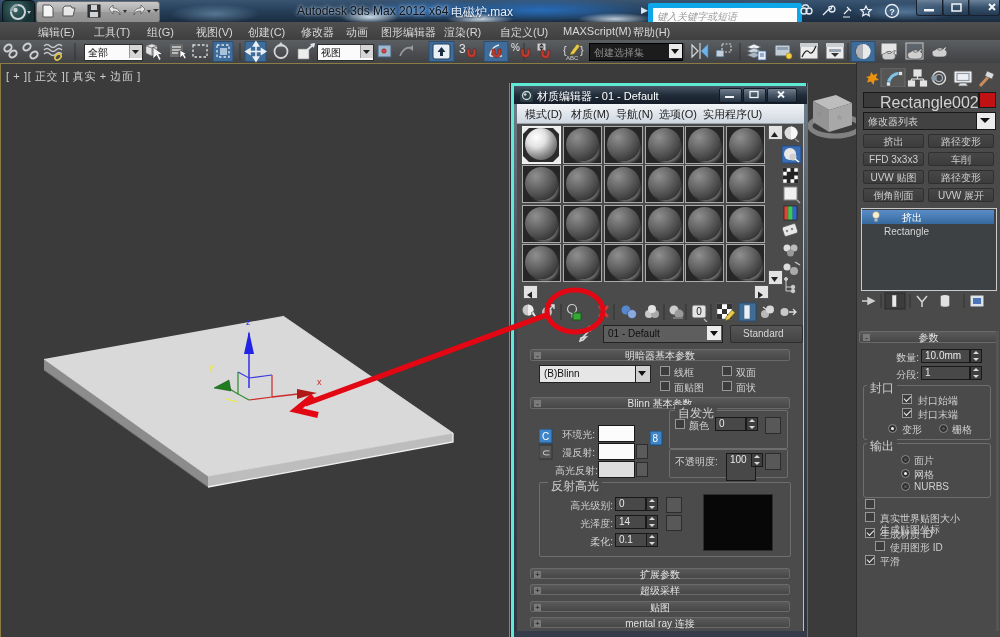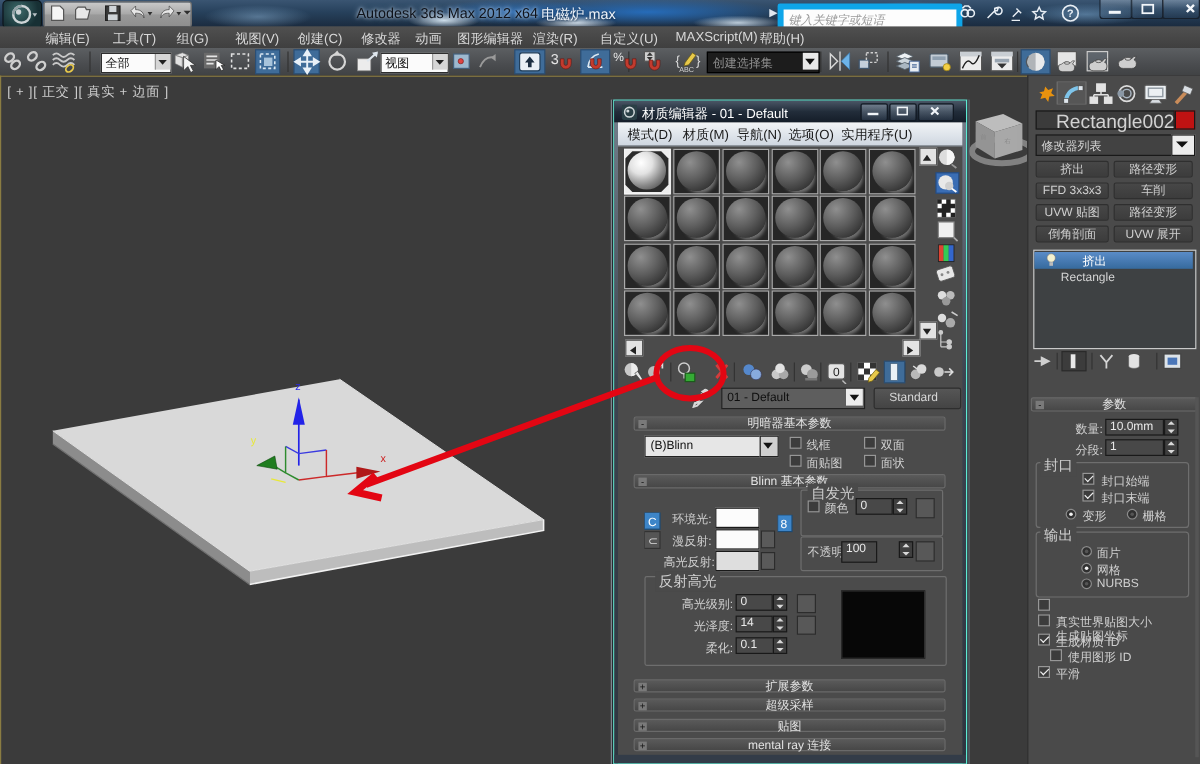--- a/index.html
+++ b/index.html
@@ -56,21 +56,21 @@
 .cb.on::after{content:"";position:absolute;left:1px;top:1px;width:6px;height:3px;
  border-left:1.6px solid #ececec;border-bottom:1.6px solid #ececec;transform:rotate(-45deg);}
 .sparr::before{content:"";position:absolute;left:2px;top:1px;width:0;height:0;border-left:3px solid transparent;border-right:3px solid transparent;border-bottom:3.5px solid #d9d9d9;}
 .sparr::after{content:"";position:absolute;left:2px;bottom:1px;width:0;height:0;border-left:3px solid transparent;border-right:3px solid transparent;border-top:3.5px solid #d9d9d9;}
 .rollhdr{position:absolute;background:linear-gradient(#5a5a5a,#474747);border:1px solid #6a6a6a;
  border-radius:2px;color:#e2e2e2;font-size:10px;text-align:center;box-sizing:border-box;}
 .pm{position:absolute;left:3px;top:2px;width:7px;height:7px;background:#7a7a7a;color:#111;
  font-size:8px;line-height:7px;text-align:center;}
 
 #mated{left:511px;top:83px;width:295px;height:554px;
- background:#4b4b4b;border:1px solid #5eead4;box-sizing:border-box;
+ background:#4b4b4b;border:3px solid #5eead4;box-sizing:border-box;
  box-shadow:-1px 0 0 #262b31,-2px 0 0 #7c858f,1px 0 0 #262b31,2px 0 0 #666f79;}
 #mtitle{left:0;top:0;width:293px;height:18px;
  background:linear-gradient(#4a5666,#222d3a 50%,#141d28);background-color:#1c2836;}
 #mmenu{left:3px;top:18px;width:287px;height:19px;
  background:linear-gradient(#f2f4f6,#dde3ea 60%,#cfd7e0);border-bottom:1px solid #9aa2ac;}
 .mmi{position:absolute;top:21px;font-size:11px;color:#1a1a1a;}
 .slotcell{position:absolute;width:39px;height:38px;background:#262626;border:1px solid #aaa;box-sizing:border-box;}
 .sphere{position:absolute;left:2px;top:1px;width:33px;height:33px;border-radius:50%;
  background:radial-gradient(circle at 33% 28%, #8f8f8f, #5e5e5e 45%, #373737 78%, #292929 100%);box-shadow:3px 5px 3px -3px rgba(175,175,175,.55);}
 </style></head>
@@ -778,21 +778,21 @@
     </svg>
  <div class="grp" style="left:155px;top:324px;width:117px;height:37px;border-radius:2px"></div>
  <div class="grplabel" style="left:161px;top:319px">自发光</div>
  <div class="cb" style="left:161px;top:333px"></div>
     <div class="lbl" style="left:175px;top:333px">颜色</div>
  <div class="spinf" style="left:201px;top:331px;width:31px;height:14px">0</div>
  <div class="sparr" style="left:232px;top:331px;height:14px"></div>
  <div class="ab" style="left:251px;top:331px;width:14px;height:15px;background:#585858;border:1px solid #2c2c2c"></div>
  <div class="grp" style="left:155px;top:363px;width:117px;height:27px;border-radius:2px"></div>
  <div class="lbl" style="left:161px;top:369px">不透明度:</div>
- <div class="spinf" style="left:189px;top:367px;width:30px;height:18px">100</div>
+ <div class="spinf" style="left:212px;top:367px;width:30px;height:28px">100</div>
  <div class="sparr" style="left:237px;top:367px;height:14px"></div>
  <div class="ab" style="left:251px;top:367px;width:14px;height:15px;background:#585858;border:1px solid #2c2c2c"></div>
 
  <div class="grp" style="left:25px;top:396px;width:250px;height:73px;border-radius:2px"></div>
  <div class="grplabel" style="left:34px;top:392px">反射高光</div>
  <div class="lbl" style="left:49px;top:413px;width:50px;text-align:right">高光级别:</div>
  <div class="spinf" style="left:101px;top:411px;width:31px;height:14px">0</div>
  <div class="sparr" style="left:132px;top:411px;height:14px"></div>
  <div class="ab" style="left:152px;top:411px;width:14px;height:14px;background:#585858;border:1px solid #2c2c2c"></div>
  <div class="lbl" style="left:49px;top:431px;width:50px;text-align:right">光泽度:</div>

